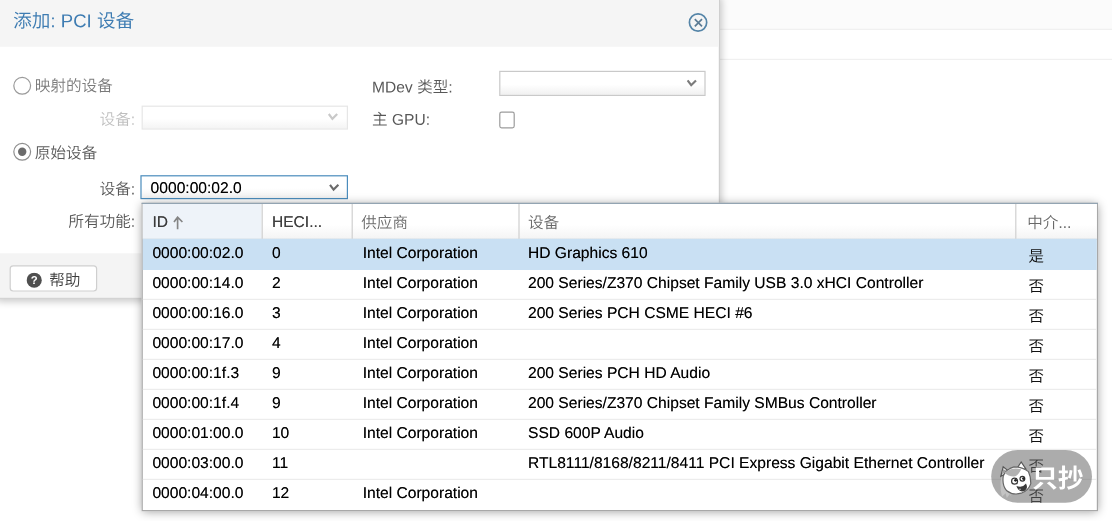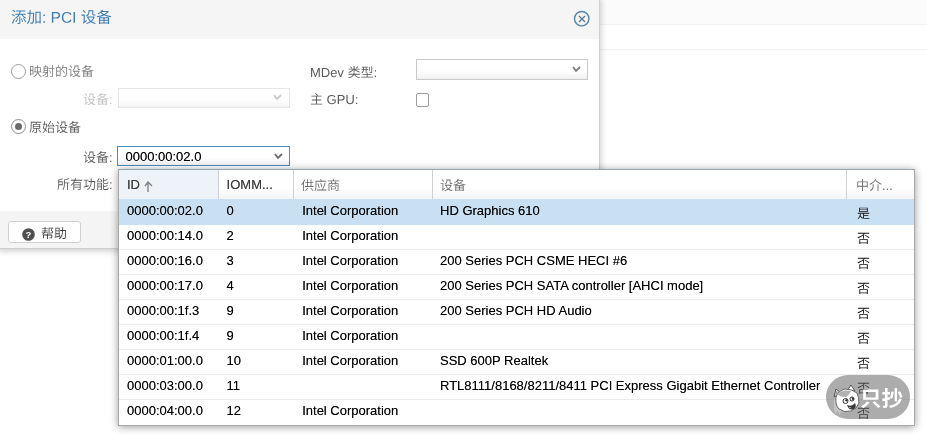--- a/index.html
+++ b/index.html
@@ -124,21 +124,21 @@
     <div class="abs" style="left:119px;top:170.4px;width:99px;height:28.4px;background:#eef3f9"></div>
     <div class="abs" style="left:218.0px;top:170.4px;width:1px;height:28.2px;background:#d0d0d0"></div>
     <div class="abs" style="left:292.7px;top:170.4px;width:1px;height:28.2px;background:#d0d0d0"></div>
     <div class="abs" style="left:432.0px;top:170.4px;width:1px;height:28.2px;background:#d0d0d0"></div>
     <div class="abs" style="left:845.6px;top:170.4px;width:1px;height:28.2px;background:#d0d0d0"></div>
     <div class="abs" style="left:119px;top:198.9px;width:794.6px;height:1px;background:#c9c9c9"></div>
     <div class="ct" style="left:127px;top:176.5px;color:#3a3a3a">ID</div>
     <div class="abs" style="left:144px;top:179.3px"><svg width="9" height="12" viewBox="0 0 9 12">
         <path d="M4 1 V11 M1 5 L4 1 L8 5" fill="none" stroke="#858585" stroke-width="1.4"></path>
       </svg></div>
-    <div class="ct" style="left:226.6px;top:176.5px;color:#3f3f3f">IOMM...</div>
+    <div class="ct" style="left:226.6px;top:176.5px;color:#3f3f3f">HECI...</div>
     <div style="position:absolute;left:300.7px;top:176.4px;">
       <svg width="39" height="18" viewBox="0 0 39 18" style="display:block" fill="#696969">
         <path transform="translate(0.0,14.0) scale(0.013000,-0.013000)" d="M274 836 337 816Q304 732 260 650Q216 568 166 495Q115 423 60 367Q57 375 51 387Q44 400 36 413Q28 425 22 433Q72 482 118 546Q165 611 205 685Q245 759 274 836ZM166 580 231 645 232 644V-76H166ZM334 621H947V557H334ZM308 302H959V236H308ZM466 827H532V266H466ZM736 828H801V265H736ZM486 177 549 157Q525 114 493 71Q462 28 427 -10Q392 -47 358 -76Q352 -70 343 -62Q333 -54 323 -46Q312 -38 305 -34Q356 6 405 62Q454 118 486 177ZM714 143 767 174Q802 141 836 102Q871 63 900 25Q929 -13 947 -43L891 -79Q874 -48 845 -9Q816 30 782 70Q748 110 714 143Z"></path>
         <path transform="translate(13.0,14.0) scale(0.013000,-0.013000)" d="M157 707H940V644H157ZM123 707H191V434Q191 377 187 310Q184 243 174 173Q164 103 145 37Q127 -30 96 -85Q90 -79 79 -72Q68 -64 57 -58Q46 -51 38 -48Q67 5 84 67Q101 128 110 193Q118 257 120 319Q123 381 123 434ZM470 827 535 845Q554 813 572 775Q591 738 600 711L533 690Q524 718 506 757Q488 796 470 827ZM265 490 322 514Q344 460 367 398Q389 337 408 278Q426 219 436 173L374 146Q364 193 346 252Q329 312 307 374Q285 436 265 490ZM485 545 545 563Q563 508 580 447Q597 385 611 326Q625 268 633 221L569 202Q562 249 548 308Q535 367 518 429Q502 490 485 545ZM824 569 893 543Q867 449 830 352Q792 254 747 160Q701 66 647 -18Q640 -9 627 3Q614 15 603 22Q653 102 696 195Q739 287 771 384Q804 480 824 569ZM207 34H954V-30H207Z"></path>
         <path transform="translate(26.0,14.0) scale(0.013000,-0.013000)" d="M121 521H856V464H185V-76H121ZM820 521H882V0Q882 -27 874 -41Q866 -56 844 -63Q823 -70 784 -71Q745 -72 679 -72Q677 -61 672 -46Q666 -31 659 -20Q691 -21 720 -21Q748 -21 769 -20Q790 -20 797 -20Q810 -19 815 -15Q820 -11 820 0ZM350 277H680V51H350V102H623V225H350ZM316 277H374V3H316ZM63 729H939V669H63ZM276 645 336 666Q353 639 372 607Q391 575 401 554L340 528Q329 551 311 584Q294 618 276 645ZM664 660 736 643Q711 603 683 561Q654 518 631 490L575 506Q590 527 607 555Q624 582 639 610Q654 638 664 660ZM444 825 507 842Q523 811 539 775Q554 739 563 713L496 692Q488 719 473 756Q458 794 444 825ZM563 409 602 449Q635 427 673 400Q710 373 744 347Q779 321 801 301L761 254Q739 274 705 302Q671 329 634 357Q596 385 563 409ZM395 444 446 420Q420 390 387 359Q354 327 320 299Q285 271 253 249Q251 255 245 265Q239 274 232 285Q226 296 220 301Q265 330 313 368Q361 406 395 444Z"></path>
       </svg>
     </div>
     <div style="position:absolute;left:440.0px;top:176.4px;">
       <svg width="26" height="18" viewBox="0 0 26 18" style="display:block" fill="#696969">
         <path transform="translate(0.0,14.0) scale(0.013000,-0.013000)" d="M125 778 169 819Q196 797 226 770Q255 743 281 717Q306 691 322 670L276 622Q261 644 236 671Q211 698 182 726Q153 754 125 778ZM177 -57 165 4 184 33 370 164Q374 151 381 135Q389 118 394 109Q328 61 287 31Q247 2 225 -15Q203 -32 193 -41Q182 -50 177 -57ZM45 523H222V459H45ZM514 801H774V739H514ZM384 395H853V332H384ZM832 395H845L857 398L898 379Q867 283 814 207Q762 132 693 77Q624 21 544 -18Q464 -56 379 -79Q375 -66 365 -49Q355 -31 346 -20Q426 -1 502 33Q577 68 642 118Q707 168 756 235Q805 301 832 384ZM480 349Q520 256 589 181Q657 106 752 54Q846 3 961 -22Q954 -29 946 -39Q938 -50 931 -61Q923 -72 919 -81Q742 -38 616 67Q490 173 424 329ZM495 801H558V689Q558 643 544 593Q530 544 492 499Q455 454 382 419Q378 426 370 436Q362 445 353 455Q345 464 338 469Q405 500 439 537Q472 574 484 613Q495 653 495 690ZM743 801H806V567Q806 545 810 537Q813 530 825 530Q831 530 846 530Q860 530 876 530Q891 530 897 530Q907 530 921 531Q934 532 943 534Q944 521 946 504Q948 487 950 476Q941 473 927 472Q913 471 898 471Q891 471 874 471Q858 471 842 471Q827 471 821 471Q788 471 772 480Q755 490 749 511Q743 533 743 568ZM177 -57Q174 -49 167 -38Q161 -27 154 -17Q146 -6 140 -0Q149 6 160 18Q172 31 181 49Q190 67 190 89V523H254V28Q254 28 242 19Q230 9 215 -4Q200 -18 189 -32Q177 -47 177 -57Z"></path>
@@ -160,69 +160,70 @@
     <div class="ct" style="left:302.2px;top:203.3px">Intel Corporation</div>
     <div class="ct" style="left:440.0px;top:203.3px">HD Graphics 610</div>
     <div style="position:absolute;left:856.6px;top:203.7px;">
       <svg width="13" height="18" viewBox="0 0 13 18" style="display:block" fill="#111111">
         <path transform="translate(0.0,14.0) scale(0.013000,-0.013000)" d="M59 395H943V335H59ZM503 217H877V157H503ZM474 369H542V-11H474ZM271 207Q302 123 356 80Q410 37 488 21Q566 6 666 6Q676 6 705 6Q733 6 771 6Q808 6 846 6Q884 6 915 6Q946 6 961 7Q956 -1 951 -13Q946 -24 942 -36Q938 -48 936 -58H876H664Q575 -58 505 -48Q435 -38 380 -12Q325 14 285 62Q244 110 215 185ZM235 300 302 291Q279 166 225 73Q171 -20 89 -79Q84 -73 75 -64Q66 -55 56 -46Q45 -37 37 -32Q118 20 167 104Q215 189 235 300ZM231 608V520H763V608ZM231 744V657H763V744ZM166 796H830V468H166Z"></path>
       </svg>
     </div>
     <div class="ct" style="left:127.0px;top:228.3px">0000:00:14.0</div>
     <div class="ct" style="left:226.6px;top:228.3px">2</div>
     <div class="ct" style="left:302.2px;top:228.3px">Intel Corporation</div>
+    <div class="ct" style="left:440.0px;top:228.3px">200 Series/Z370 Chipset Family USB 3.0 xHCI Controller</div>
     <div style="position:absolute;left:856.6px;top:228.7px;">
       <svg width="13" height="18" viewBox="0 0 13 18" style="display:block" fill="#111111">
         <path transform="translate(0.0,14.0) scale(0.013000,-0.013000)" d="M216 32H788V-28H216ZM179 296H829V-76H757V237H247V-78H179ZM68 780H933V717H68ZM551 754 616 725Q553 646 467 580Q381 513 283 461Q184 408 85 370Q81 378 72 390Q64 401 55 413Q46 424 38 431Q138 464 234 512Q330 560 413 621Q495 683 551 754ZM579 570 627 615Q685 592 747 560Q809 527 864 494Q920 461 956 433L909 382Q873 411 817 446Q762 481 700 513Q637 546 579 570ZM465 616 533 683 533 682V326H465Z"></path>
       </svg>
     </div>
     <div class="abs" style="left:119px;top:248.9px;width:794.6px;height:1px;background:#ececec"></div>
     <div class="ct" style="left:127.0px;top:253.3px">0000:00:16.0</div>
     <div class="ct" style="left:226.6px;top:253.3px">3</div>
     <div class="ct" style="left:302.2px;top:253.3px">Intel Corporation</div>
     <div class="ct" style="left:440.0px;top:253.3px">200 Series PCH CSME HECI #6</div>
     <div style="position:absolute;left:856.6px;top:253.7px;">
       <svg width="13" height="18" viewBox="0 0 13 18" style="display:block" fill="#111111">
         <path transform="translate(0.0,14.0) scale(0.013000,-0.013000)" d="M216 32H788V-28H216ZM179 296H829V-76H757V237H247V-78H179ZM68 780H933V717H68ZM551 754 616 725Q553 646 467 580Q381 513 283 461Q184 408 85 370Q81 378 72 390Q64 401 55 413Q46 424 38 431Q138 464 234 512Q330 560 413 621Q495 683 551 754ZM579 570 627 615Q685 592 747 560Q809 527 864 494Q920 461 956 433L909 382Q873 411 817 446Q762 481 700 513Q637 546 579 570ZM465 616 533 683 533 682V326H465Z"></path>
       </svg>
     </div>
     <div class="abs" style="left:119px;top:273.9px;width:794.6px;height:1px;background:#ececec"></div>
     <div class="ct" style="left:127.0px;top:278.3px">0000:00:17.0</div>
     <div class="ct" style="left:226.6px;top:278.3px">4</div>
     <div class="ct" style="left:302.2px;top:278.3px">Intel Corporation</div>
-    <div class="ct" style="left:440.0px;top:278.3px">200 Series PCH SATA controller [AHCI mode]</div>
     <div style="position:absolute;left:856.6px;top:278.7px;">
       <svg width="13" height="18" viewBox="0 0 13 18" style="display:block" fill="#111111">
         <path transform="translate(0.0,14.0) scale(0.013000,-0.013000)" d="M216 32H788V-28H216ZM179 296H829V-76H757V237H247V-78H179ZM68 780H933V717H68ZM551 754 616 725Q553 646 467 580Q381 513 283 461Q184 408 85 370Q81 378 72 390Q64 401 55 413Q46 424 38 431Q138 464 234 512Q330 560 413 621Q495 683 551 754ZM579 570 627 615Q685 592 747 560Q809 527 864 494Q920 461 956 433L909 382Q873 411 817 446Q762 481 700 513Q637 546 579 570ZM465 616 533 683 533 682V326H465Z"></path>
       </svg>
     </div>
     <div class="abs" style="left:119px;top:298.9px;width:794.6px;height:1px;background:#ececec"></div>
     <div class="ct" style="left:127.0px;top:303.3px">0000:00:1f.3</div>
     <div class="ct" style="left:226.6px;top:303.3px">9</div>
     <div class="ct" style="left:302.2px;top:303.3px">Intel Corporation</div>
     <div class="ct" style="left:440.0px;top:303.3px">200 Series PCH HD Audio</div>
     <div style="position:absolute;left:856.6px;top:303.7px;">
       <svg width="13" height="18" viewBox="0 0 13 18" style="display:block" fill="#111111">
         <path transform="translate(0.0,14.0) scale(0.013000,-0.013000)" d="M216 32H788V-28H216ZM179 296H829V-76H757V237H247V-78H179ZM68 780H933V717H68ZM551 754 616 725Q553 646 467 580Q381 513 283 461Q184 408 85 370Q81 378 72 390Q64 401 55 413Q46 424 38 431Q138 464 234 512Q330 560 413 621Q495 683 551 754ZM579 570 627 615Q685 592 747 560Q809 527 864 494Q920 461 956 433L909 382Q873 411 817 446Q762 481 700 513Q637 546 579 570ZM465 616 533 683 533 682V326H465Z"></path>
       </svg>
     </div>
     <div class="abs" style="left:119px;top:323.9px;width:794.6px;height:1px;background:#ececec"></div>
     <div class="ct" style="left:127.0px;top:328.3px">0000:00:1f.4</div>
     <div class="ct" style="left:226.6px;top:328.3px">9</div>
     <div class="ct" style="left:302.2px;top:328.3px">Intel Corporation</div>
+    <div class="ct" style="left:440.0px;top:328.3px">200 Series/Z370 Chipset Family SMBus Controller</div>
     <div style="position:absolute;left:856.6px;top:328.7px;">
       <svg width="13" height="18" viewBox="0 0 13 18" style="display:block" fill="#111111">
         <path transform="translate(0.0,14.0) scale(0.013000,-0.013000)" d="M216 32H788V-28H216ZM179 296H829V-76H757V237H247V-78H179ZM68 780H933V717H68ZM551 754 616 725Q553 646 467 580Q381 513 283 461Q184 408 85 370Q81 378 72 390Q64 401 55 413Q46 424 38 431Q138 464 234 512Q330 560 413 621Q495 683 551 754ZM579 570 627 615Q685 592 747 560Q809 527 864 494Q920 461 956 433L909 382Q873 411 817 446Q762 481 700 513Q637 546 579 570ZM465 616 533 683 533 682V326H465Z"></path>
       </svg>
     </div>
     <div class="abs" style="left:119px;top:348.9px;width:794.6px;height:1px;background:#ececec"></div>
     <div class="ct" style="left:127.0px;top:353.3px">0000:01:00.0</div>
     <div class="ct" style="left:226.6px;top:353.3px">10</div>
     <div class="ct" style="left:302.2px;top:353.3px">Intel Corporation</div>
-    <div class="ct" style="left:440.0px;top:353.3px">SSD 600P Realtek</div>
+    <div class="ct" style="left:440.0px;top:353.3px">SSD 600P Audio</div>
     <div style="position:absolute;left:856.6px;top:353.7px;">
       <svg width="13" height="18" viewBox="0 0 13 18" style="display:block" fill="#111111">
         <path transform="translate(0.0,14.0) scale(0.013000,-0.013000)" d="M216 32H788V-28H216ZM179 296H829V-76H757V237H247V-78H179ZM68 780H933V717H68ZM551 754 616 725Q553 646 467 580Q381 513 283 461Q184 408 85 370Q81 378 72 390Q64 401 55 413Q46 424 38 431Q138 464 234 512Q330 560 413 621Q495 683 551 754ZM579 570 627 615Q685 592 747 560Q809 527 864 494Q920 461 956 433L909 382Q873 411 817 446Q762 481 700 513Q637 546 579 570ZM465 616 533 683 533 682V326H465Z"></path>
       </svg>
     </div>
     <div class="abs" style="left:119px;top:373.9px;width:794.6px;height:1px;background:#ececec"></div>
     <div class="ct" style="left:127.0px;top:378.3px">0000:03:00.0</div>
     <div class="ct" style="left:226.6px;top:378.3px">11</div>
     <div class="ct" style="left:440.0px;top:378.3px">RTL8111/8168/8211/8411 PCI Express Gigabit Ethernet Controller</div>
     <div style="position:absolute;left:856.6px;top:378.7px;">

